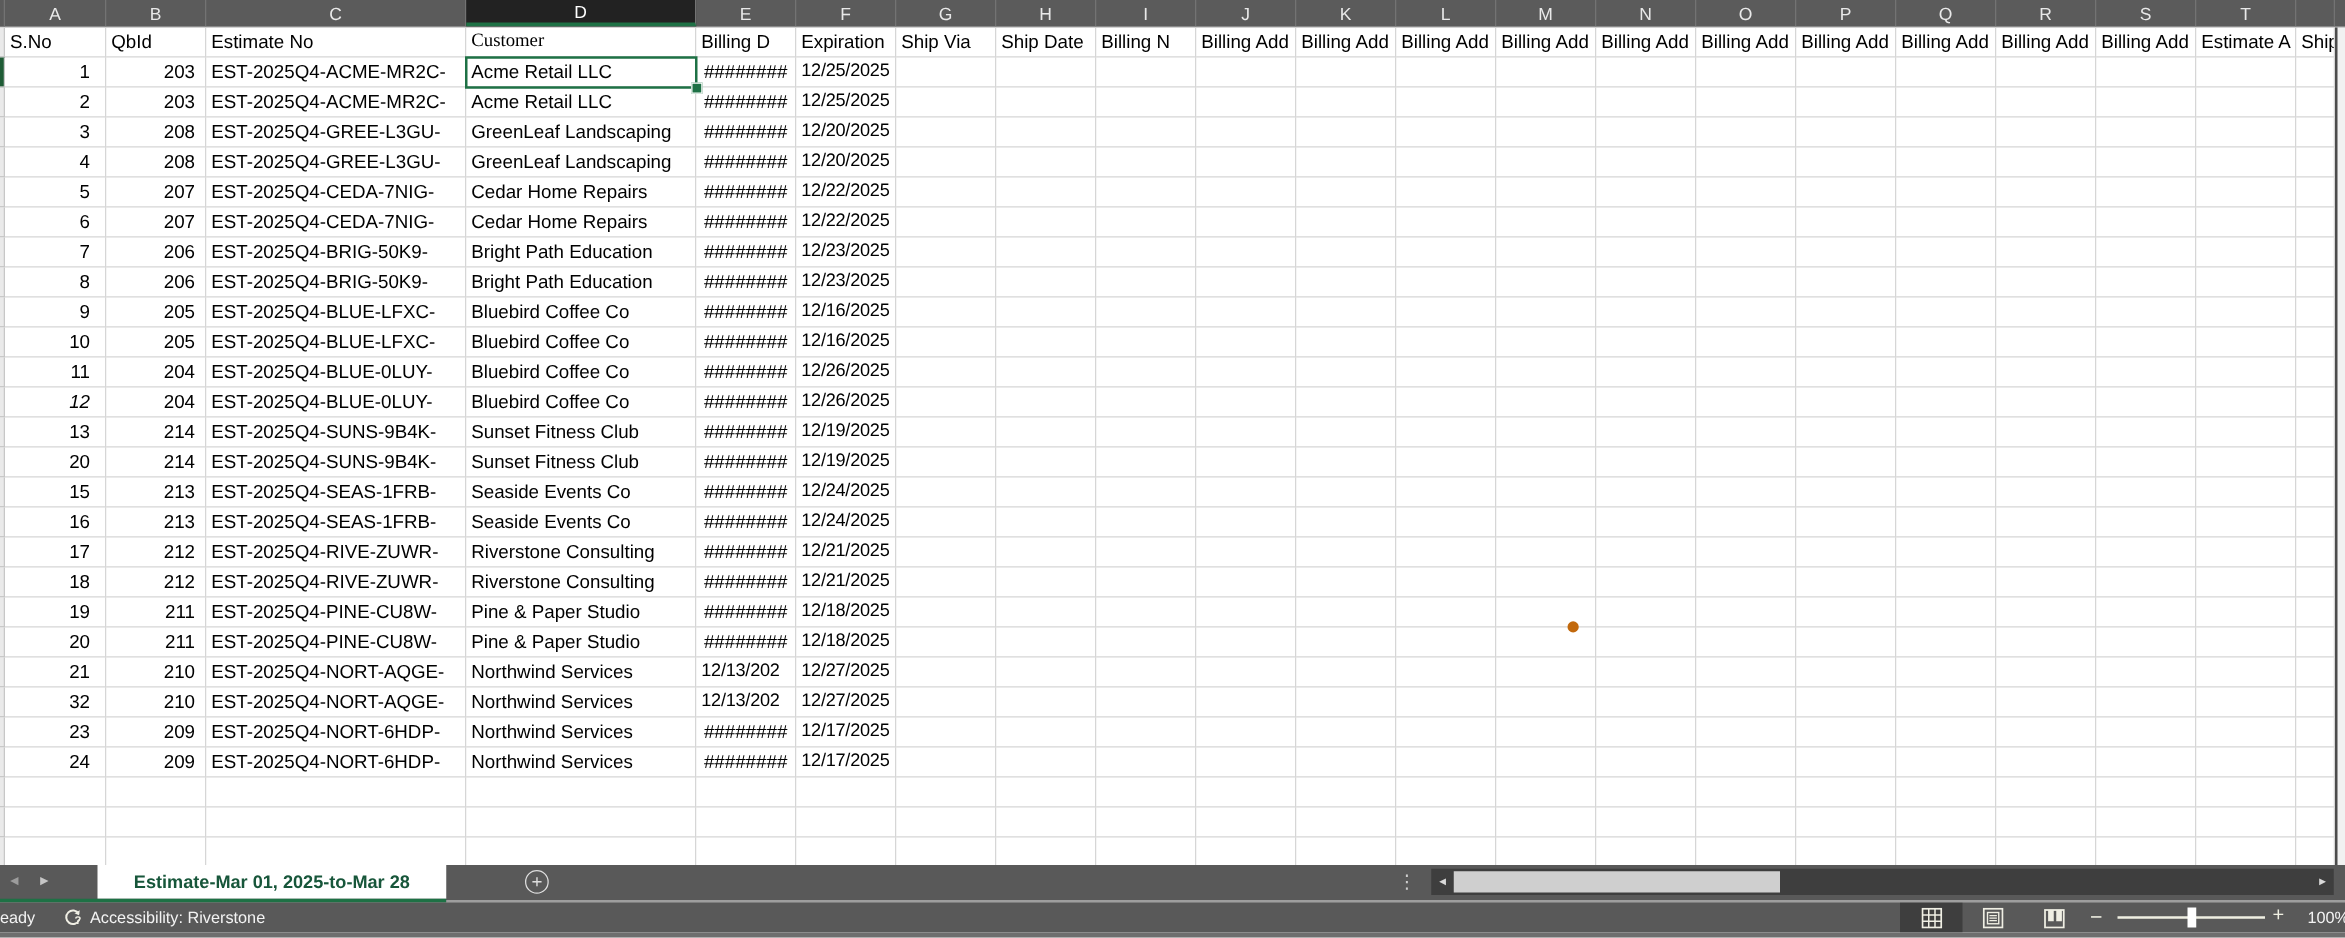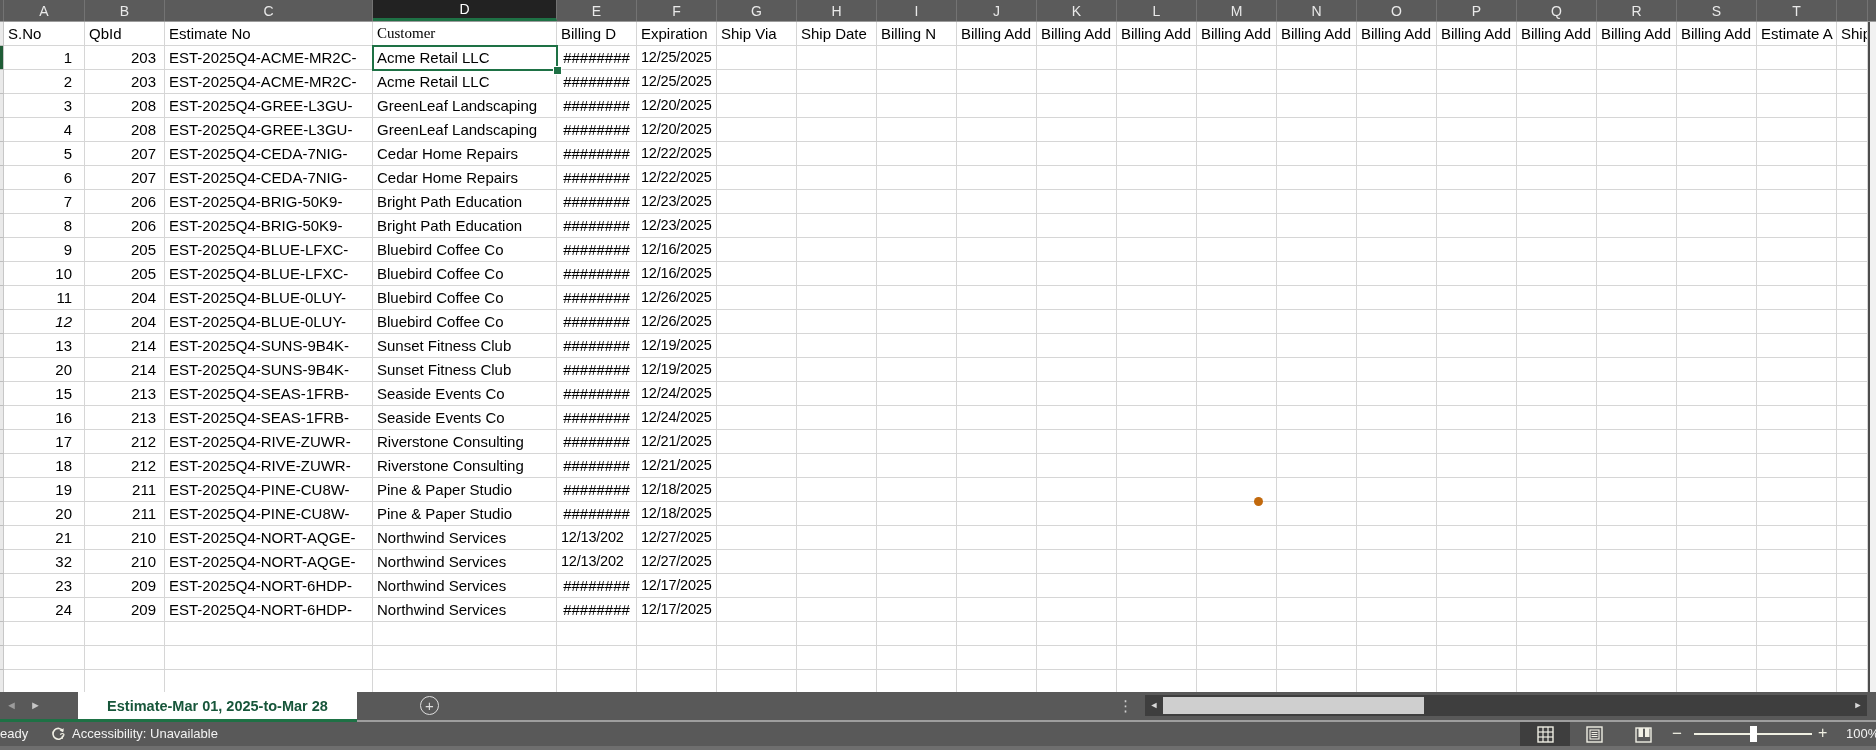--- a/index.html
+++ b/index.html
@@ -800,21 +800,21 @@
 
   <div class="statusbar">
     <span class="sb-ready">eady</span>
     <span class="sb-acc-icon">
       <svg width="16" height="16" viewBox="0 0 16 16">
         <path d="M13 5 A5.4 5.4 0 1 0 13.4 9.8" fill="none" stroke="#f0efe4" stroke-width="1.6"></path>
         <path d="M13.8 2.2 L13.2 6.2 L9.6 4.6 Z" fill="#f0efe4"></path>
         <text x="9.6" y="13.4" font-size="9" font-weight="bold" fill="#f0efe4" font-family="Liberation Sans, sans-serif">?</text>
       </svg>
     </span>
-    <span class="sb-acc">Accessibility: Unavailable</span>
+    <span class="sb-acc">Accessibility: Riverstone</span>
 
     <div class="viewbtn active">
       <span>
         <svg width="17" height="17" viewBox="0 0 17 17">
           <rect x="1" y="1" width="15" height="15" fill="none" stroke="#f0efe4" stroke-width="1.4"></rect>
           <line x1="6" y1="1" x2="6" y2="16" stroke="#f0efe4" stroke-width="1.2"></line>
           <line x1="11" y1="1" x2="11" y2="16" stroke="#f0efe4" stroke-width="1.2"></line>
           <line x1="1" y1="6" x2="16" y2="6" stroke="#f0efe4" stroke-width="1.2"></line>
           <line x1="1" y1="11" x2="16" y2="11" stroke="#f0efe4" stroke-width="1.2"></line>
         </svg>

